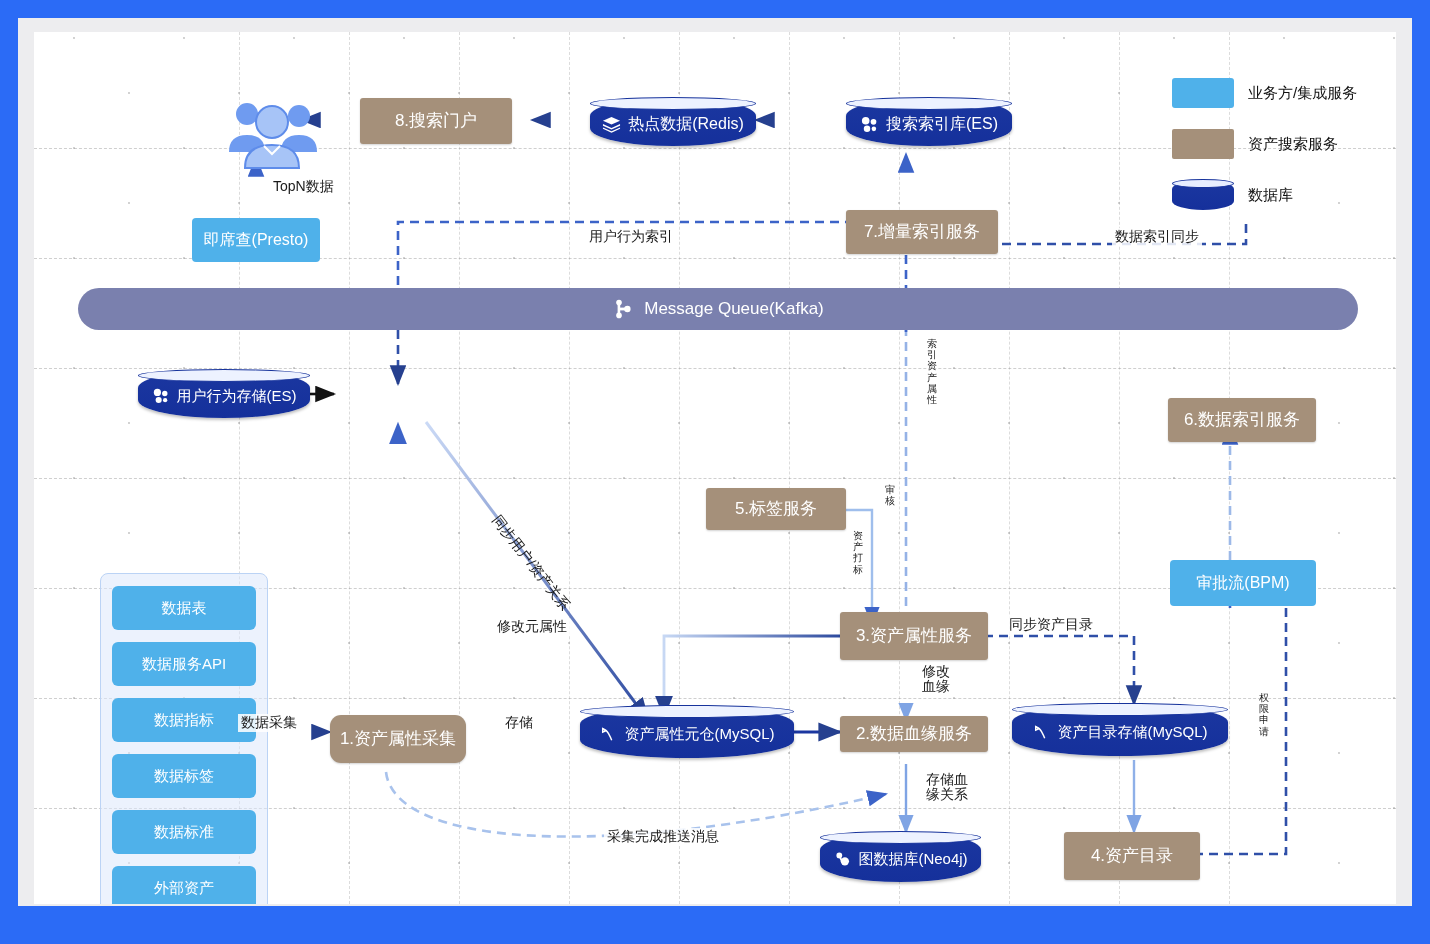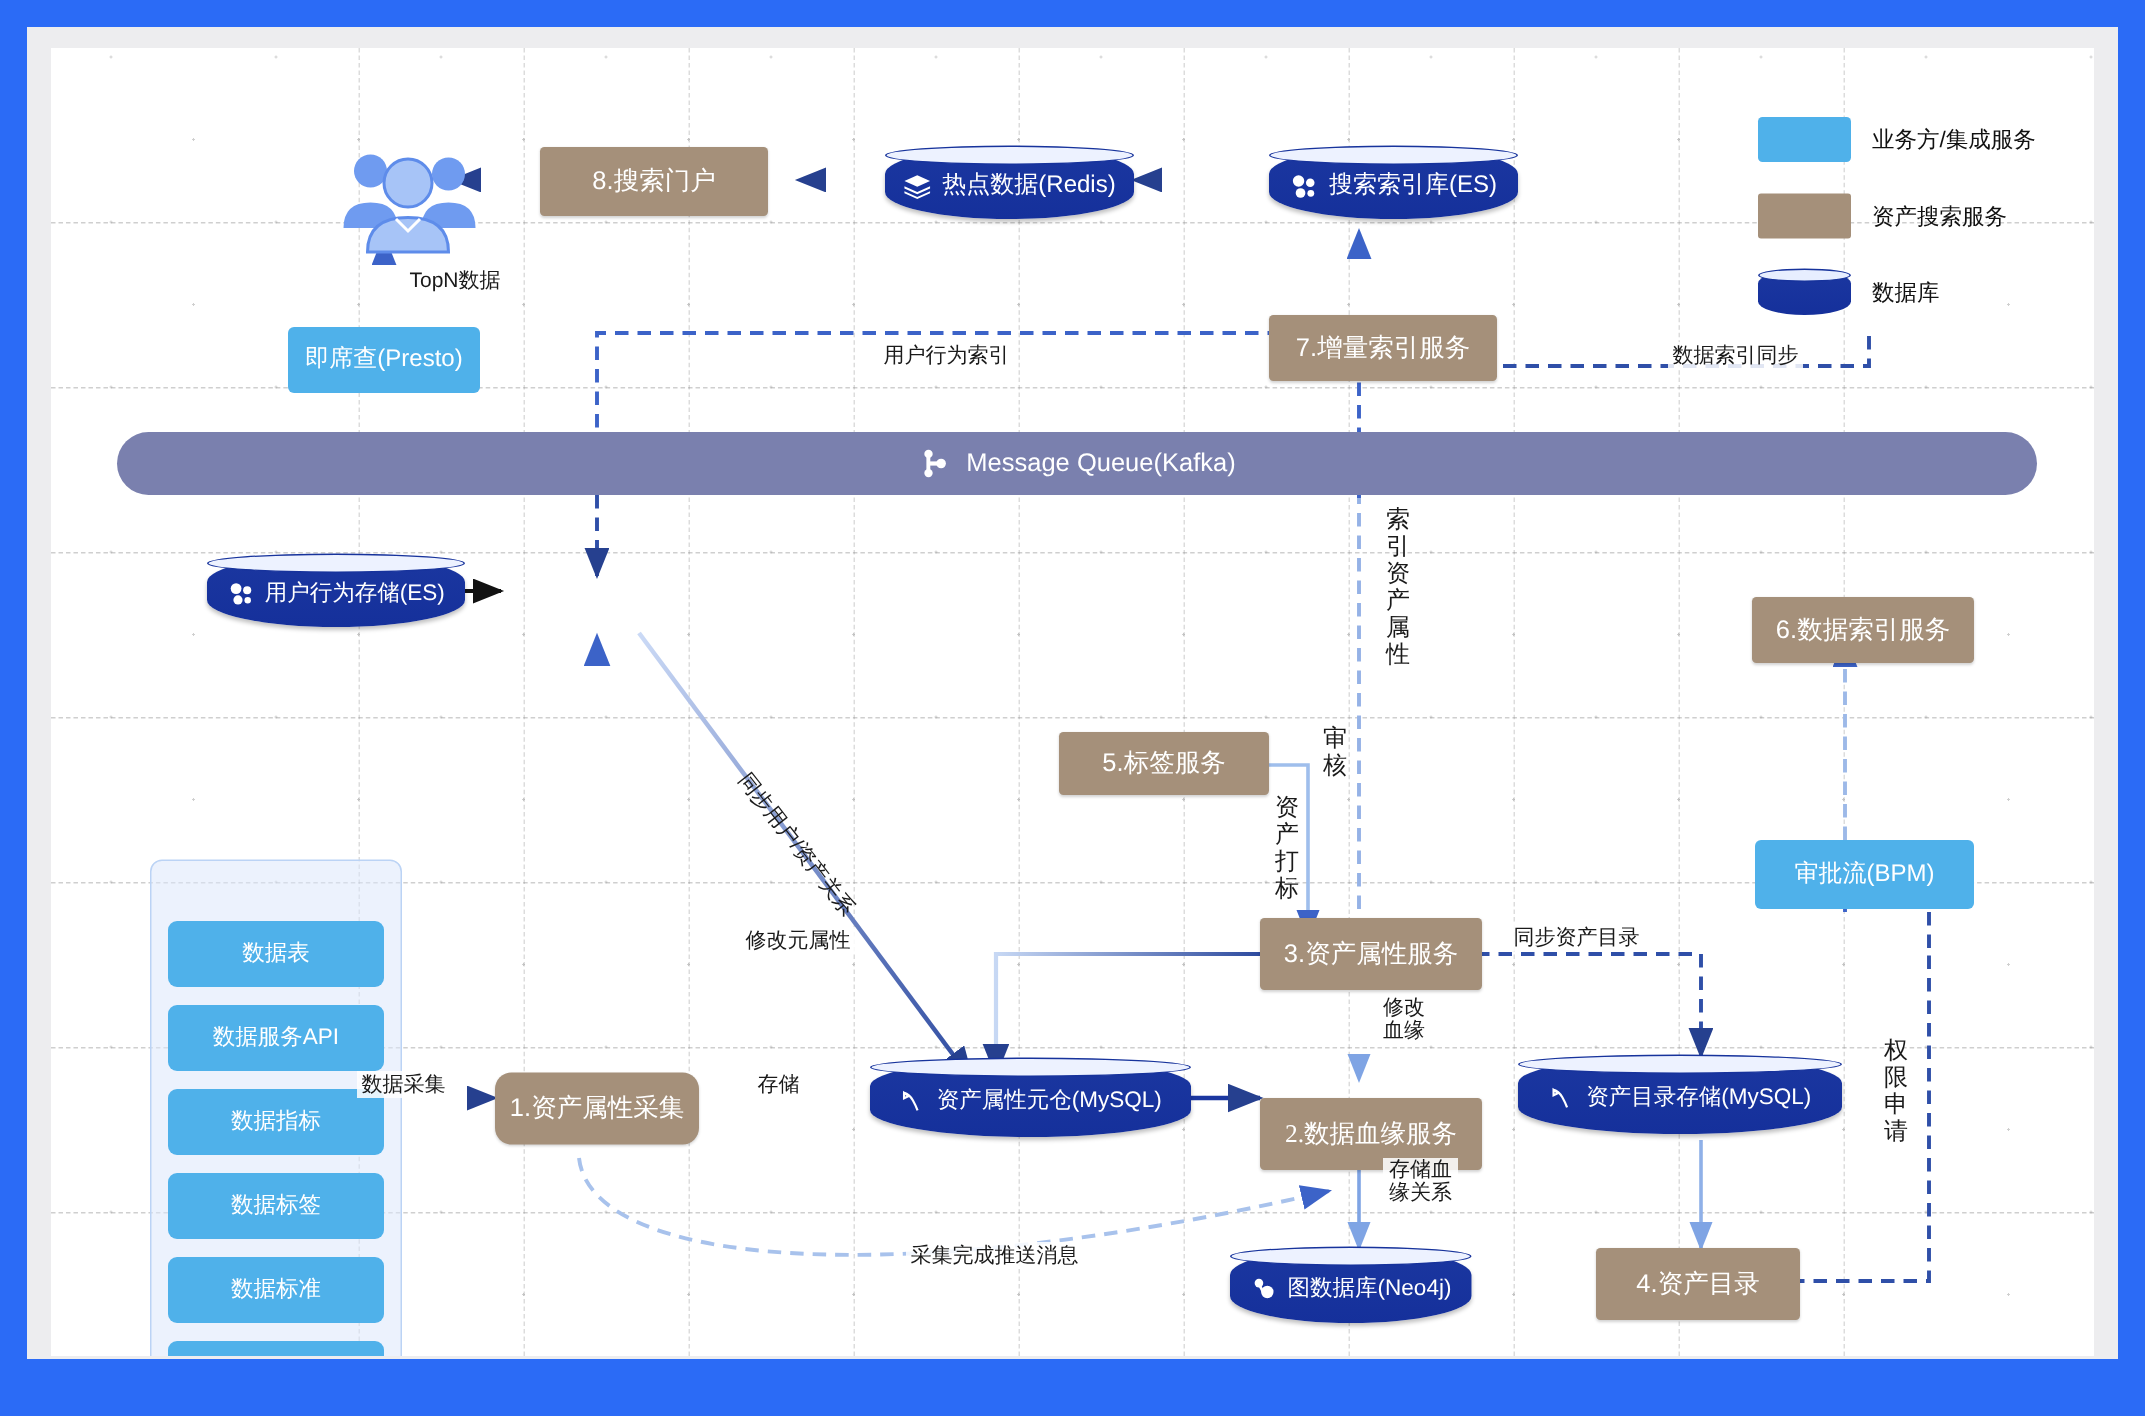--- a/index.html
+++ b/index.html
@@ -42,40 +42,40 @@
       border-radius:50%;background:#EDF2FF;
       border:1px solid #17339C;box-sizing:border-box;}
   .db .dbtxt{position:relative;z-index:2;display:flex;align-items:center;gap:7px;
       padding-top:4px;white-space:nowrap;}
   .kafka{position:absolute;background:#7A80AE;border-radius:22px;
       display:flex;align-items:center;justify-content:center;gap:10px;
       color:#fff;font-size:17px;}
 
   .lbl{position:absolute;font-size:14px;color:#1A1A1A;white-space:nowrap;
        background:rgba(255,255,255,.86);padding:0 3px;}
-  .vlbl{position:absolute;font-size:16px;color:#1A1A1A;width:16px;
+  .vlbl{position:absolute;font-size:10px;color:#1A1A1A;width:16px;
         line-height:1.12;text-align:center;}
   .diag{position:absolute;font-size:14px;color:#1A1A1A;white-space:nowrap;
         transform-origin:left top;}
 
   .legend{position:absolute;right:24px;top:44px;width:200px;}
   .legrow{display:flex;align-items:center;margin-bottom:17px;height:34px;}
   .legsw{width:62px;height:30px;margin-right:14px;flex:none;position:relative;}
   .sw-svc{background:#A5907A;border-radius:2px;}
   .sw-biz{background:#4FB1EA;border-radius:3px;}
   .sw-db{background:linear-gradient(#1B37A0,#15309B);border-radius:50%/9px;}
   .sw-db::before{content:"";position:absolute;left:0;right:0;top:-1px;height:9px;
         border-radius:50%;background:#E7EEFF;border:1px solid #17339C;box-sizing:border-box;}
   .legtxt{font-size:15px;color:#111;white-space:nowrap;}
 
   .srcgroup{position:absolute;left:66px;top:541px;width:166px;height:345px;
       background:rgba(220,232,252,.55);border:1px solid #BBD3F5;
       border-radius:8px 8px 0 0;}
   .srcgroup .biz-sm{position:absolute;left:11px;width:144px;height:44px;
-      display:flex;align-items:center;justify-content:center;color:#fff;margin-top:28px;}
+      display:flex;align-items:center;justify-content:center;color:#fff;}
 
   .usericon{position:absolute;left:186px;top:62px;width:104px;height:76px;}
 </style>
 </head>
 <body>
 
 <div id="frame">
   <div id="canvas">
 
     <div class="hline" style="top:116px"></div>
@@ -291,21 +291,21 @@
         <svg width="18" height="18" viewBox="0 0 20 20">
             <g fill="none" stroke="#fff" stroke-width="1.6">
               <path d="M3 4 q4 1 6.5 5.5 T13 17"></path>
           <path d="M3 4 l0 4 l3.4 -1.6 z"></path>
             </g>
           </svg>
         <span>资产属性元仓(MySQL)</span>
       </span>
     </div>
 
-    <div class="node svc" style="left:806px;top:700px;width:148px;height:48px;font-family:Liberation Serif, serif;">2.数据血缘服务</div>
+    <div class="node svc" style="left:806px;top:684px;width:148px;height:36px;">2.数据血缘服务</div>
 
     <div class="node db" style="left:786px;top:800px;width:161px;height:50px;">
       <span class="dbtxt" style="font-size:15px;">
         <svg width="18" height="18" viewBox="0 0 20 20">
             <g fill="#fff">
           <circle cx="7" cy="6" r="3.2"></circle>
               <circle cx="13.2" cy="12.6" r="4.6"></circle>
           <rect x="7.6" y="6.8" width="2" height="6" transform="rotate(-28 8.6 9.8)"></rect>
             </g>
           </svg>

